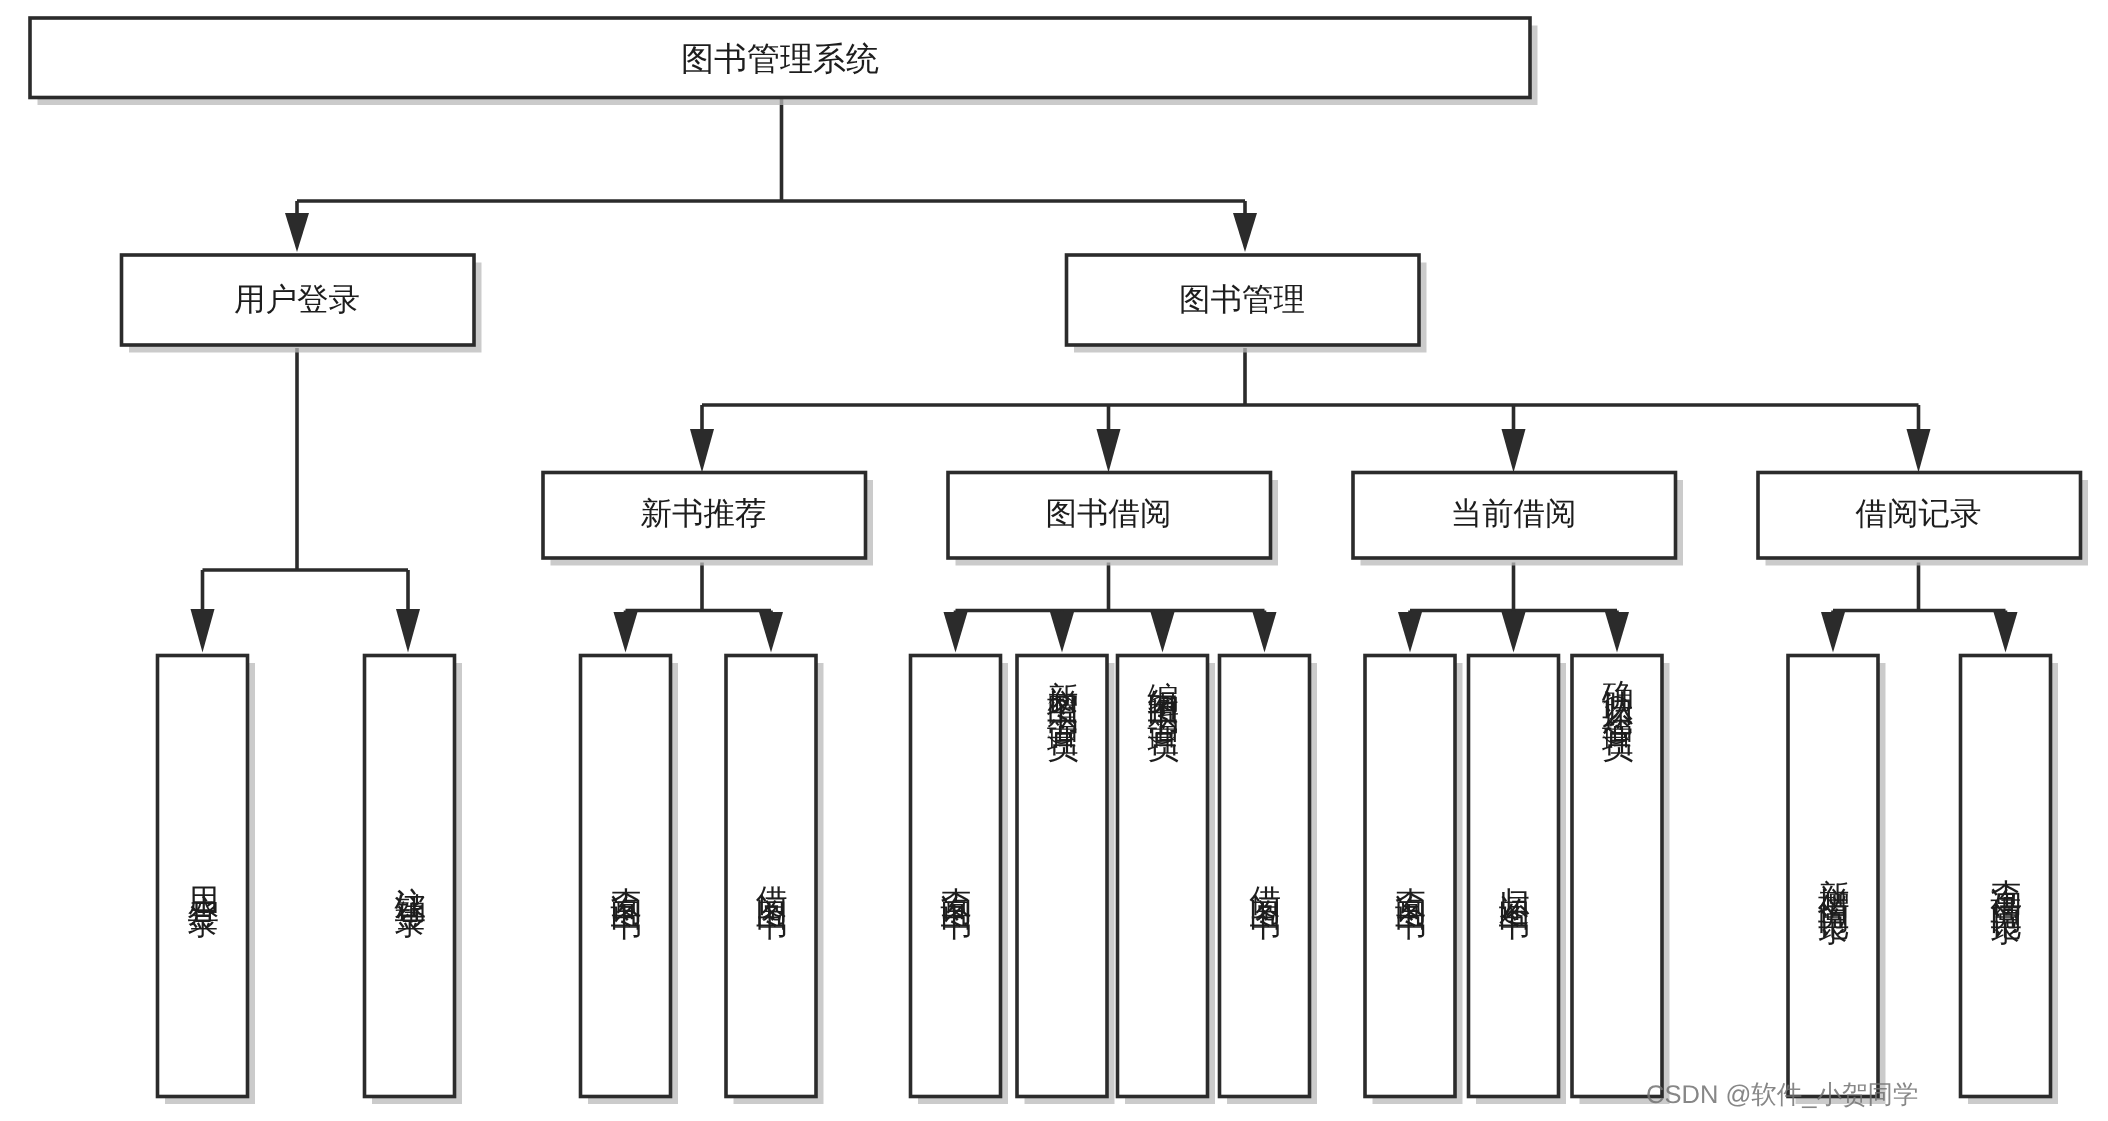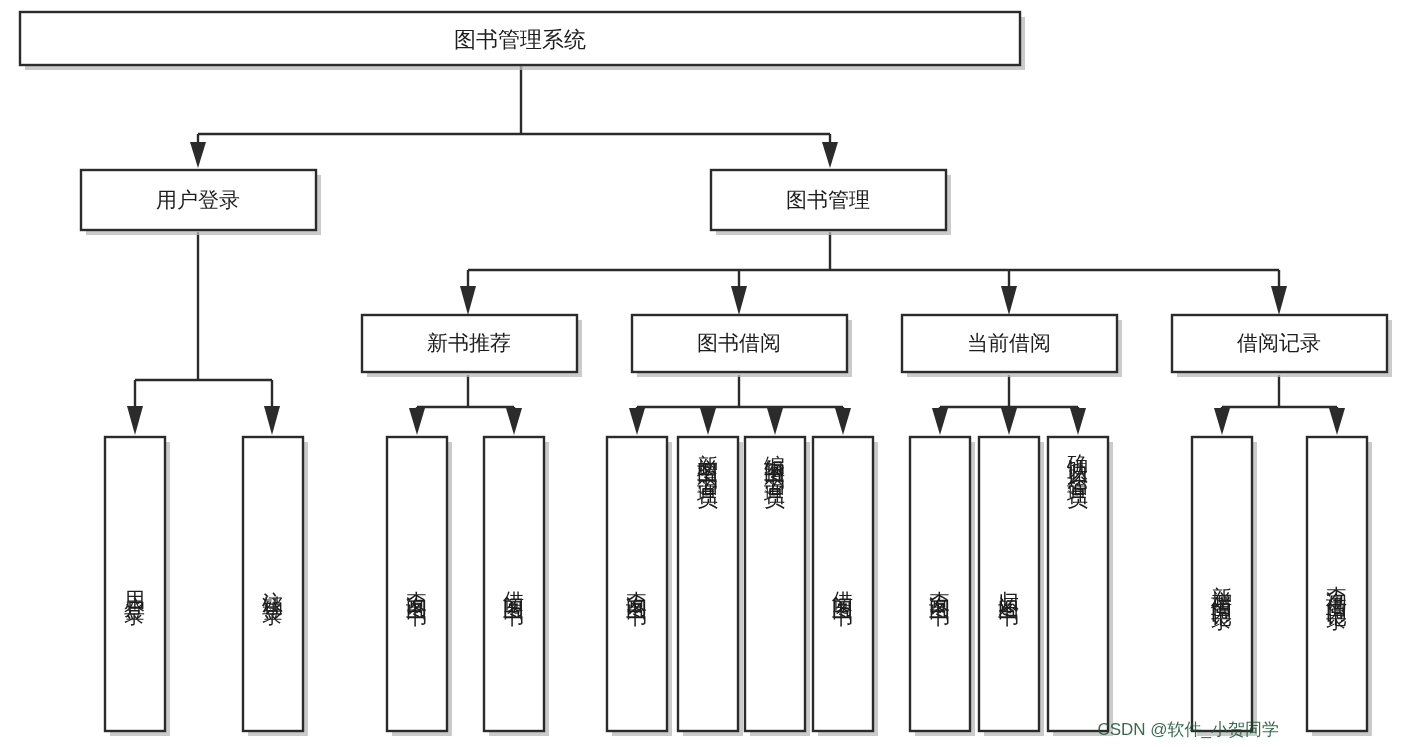--- a/index.html
+++ b/index.html
@@ -75,21 +75,21 @@
     letter-spacing: 5px;
     line-height: 1;
     white-space: nowrap;
   }
   .watermark {
     position: absolute;
     right: 12px;
     bottom: 6px;
     font-family: "Liberation Sans", "DejaVu Sans", sans-serif;
     font-size: 17px;
-    color: #14532d;
+    color: #737373;
     opacity: 0.85;
     white-space: nowrap;
     pointer-events: none;
     margin-left: 31px;
   }
 </style>
 </head>
 <body>
 
 <div id="diagram-root">

